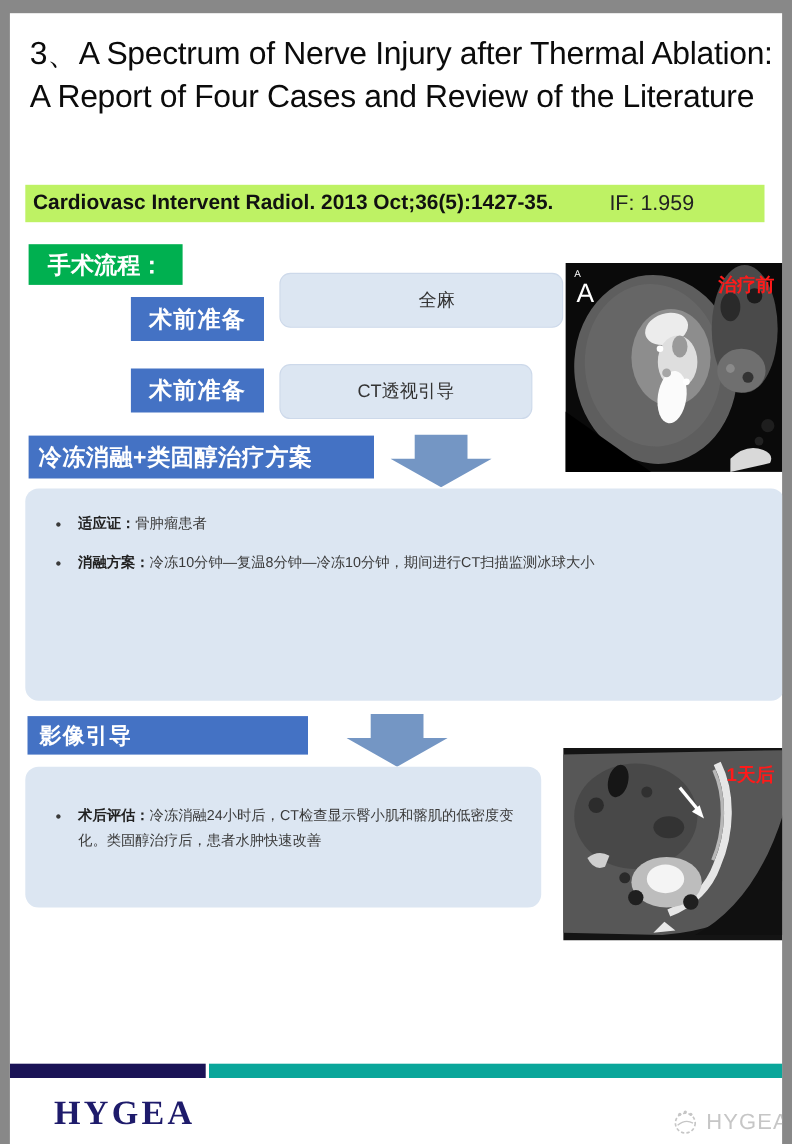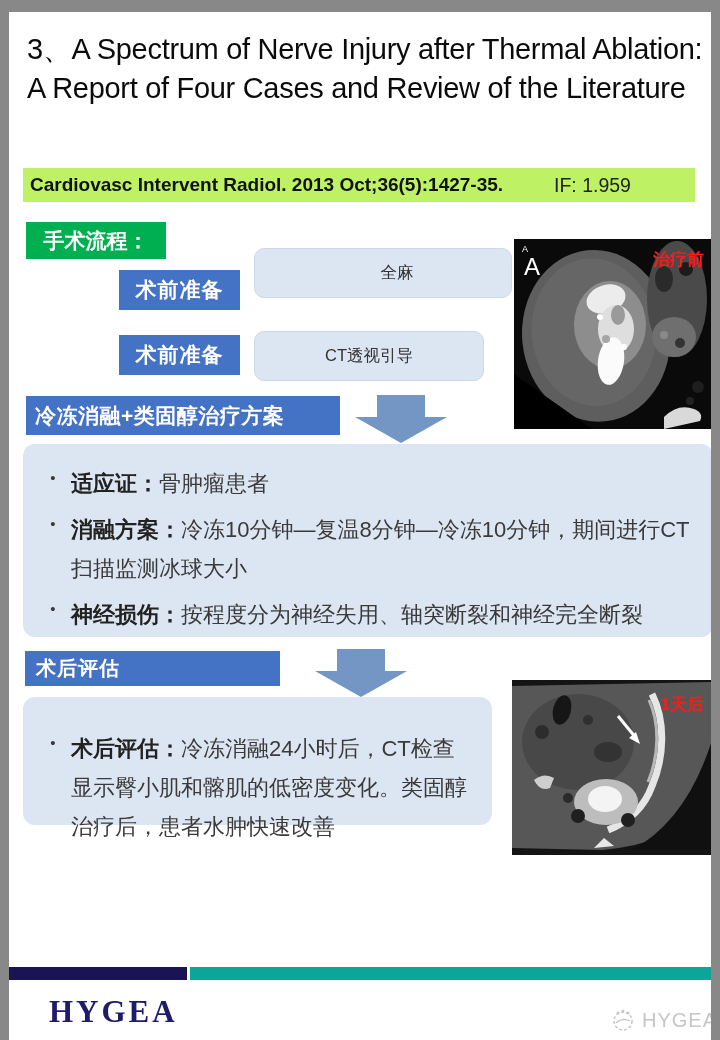--- a/index.html
+++ b/index.html
@@ -49,21 +49,21 @@
     left:16px;top:639px;width:255px;height:35px;background:#4472c4;color:#fff;
     font-weight:700;font-size:20px;display:flex;align-items:center;padding-left:11px;
     box-sizing:border-box;letter-spacing:1px;
   }
   
   .content-box{
     background:#dce6f2;border-radius:12px;box-sizing:border-box;color:#3a3a3a;
   }
   .plan-box{left:14px;top:432px;width:690px;height:193px;padding:20px 18px 10px 12px;}
   .post-box{left:14px;top:685px;width:469px;height:128px;padding:32px 16px 10px 12px;}
-  .bullet-row{display:flex;font-size:22px;line-height:1.78;margin-bottom:7px;}
+  .bullet-row{display:flex;font-size:13px;line-height:1.78;margin-bottom:7px;}
   .bullet-marker{width:36px;flex-shrink:0;text-align:center;font-size:15px;padding-top:1px;}
   .bullet-marker::before{content:"\2022";}
   .bullet-body{flex:1;}
   .bullet-term{font-weight:700;color:#222;}
   
   .ct-figure{display:block;}
   .ct1{left:505px;top:227px;}
   .ct2{left:503px;top:668px;}
   
   .footer-bar-navy{left:0;top:955px;width:178px;height:13px;background:#1a1356;}
@@ -105,27 +105,23 @@
 
   <div class="abs content-box plan-box">
     <div class="bullet-row">
       <span class="bullet-marker"></span>
       <div class="bullet-body"><span class="bullet-term">适应证：</span><span>骨肿瘤患者</span></div>
     </div>
     <div class="bullet-row">
       <span class="bullet-marker"></span>
       <div class="bullet-body"><span class="bullet-term">消融方案：</span><span>冷冻10分钟—复温8分钟—冷冻10分钟，期间进行CT扫描监测冰球大小</span></div>
     </div>
-    <div class="bullet-row">
-      <span class="bullet-marker"></span>
-      <div class="bullet-body"><span class="bullet-term">神经损伤：</span><span>按程度分为神经失用、轴突断裂和神经完全断裂</span></div>
-    </div>
-  </div>
-
-  <div class="abs post-header">术后评估</div>
+  </div>
+
+  <div class="abs post-header">影像引导</div>
 
   <svg class="abs" style="left:306px;top:637px;" width="92" height="48" viewBox="0 0 92 48">
     <polygon points="22,0 70,0 70,22 92,22 46,48 0,22 22,22" fill="#7496c4"></polygon>
   </svg>
 
   <div class="abs content-box post-box">
     <div class="bullet-row">
       <span class="bullet-marker"></span>
       <div class="bullet-body"><span class="bullet-term">术后评估：</span><span>冷冻消融24小时后，CT检查显示臀小肌和髂肌的低密度变化。类固醇治疗后，患者水肿快速改善</span></div>
     </div>

